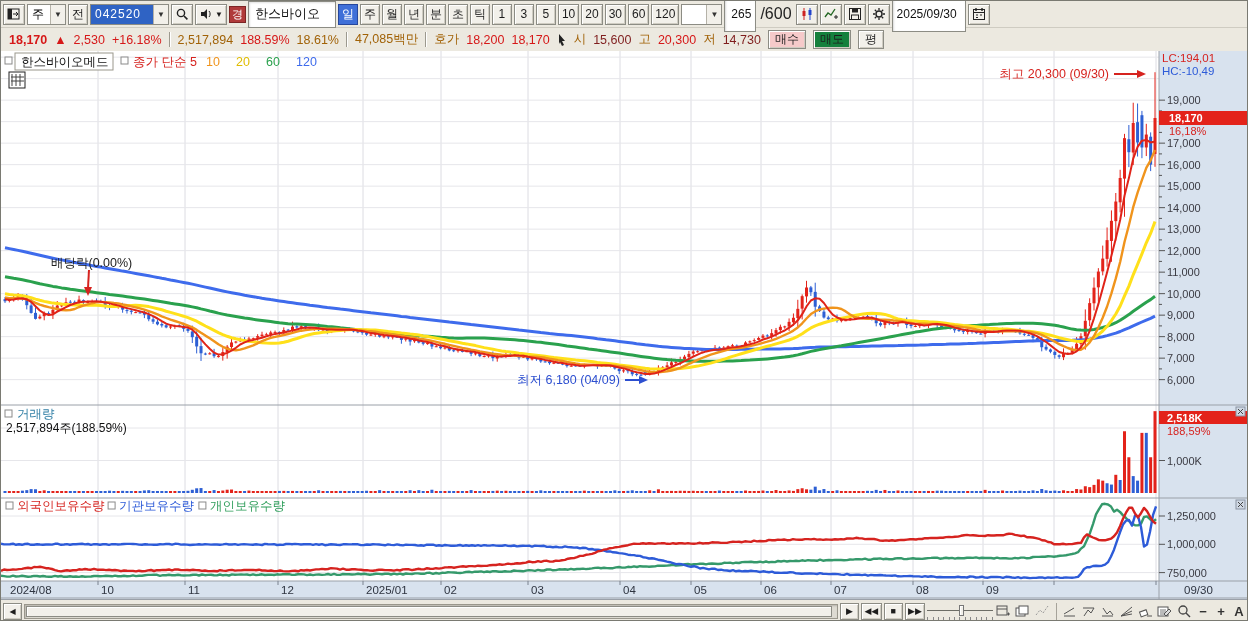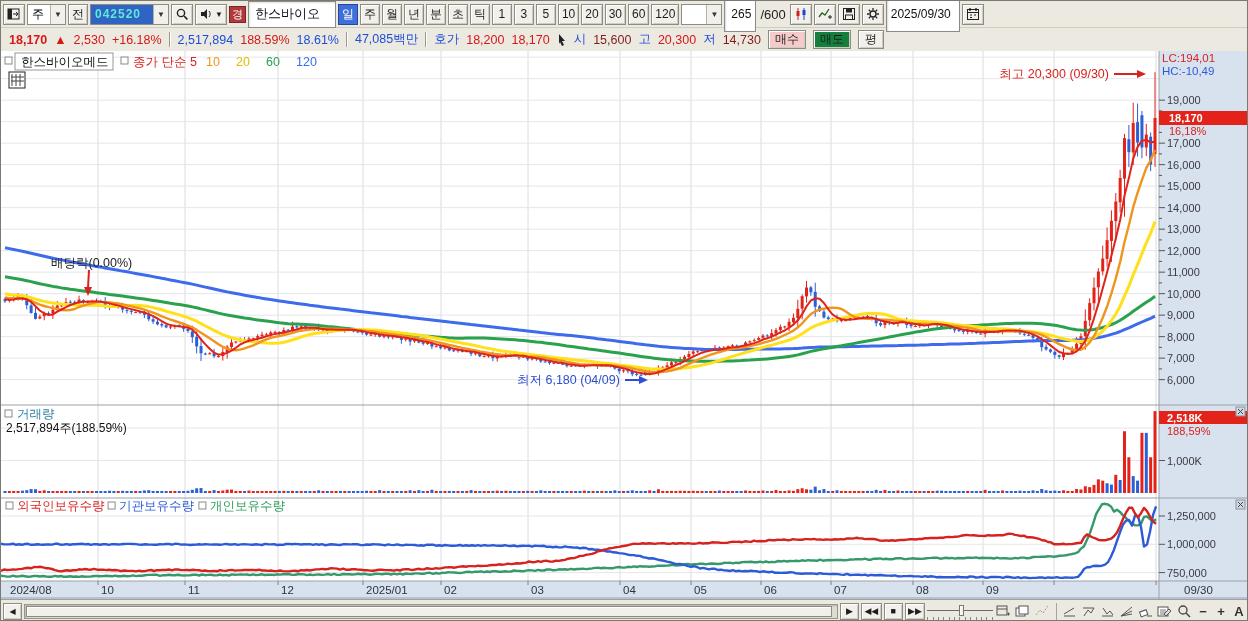--- a/index.html
+++ b/index.html
@@ -5,30 +5,30 @@
   *{box-sizing:border-box;margin:0;padding:0}
   html,body{background:#888}
   .app{position:relative;width:1248px;height:621px;background:#ece9e0;font-family:"Liberation Sans",sans-serif;overflow:hidden;border:1px solid #7a7a72}
   
   .tb1{display:flex;align-items:center;height:27px;padding:0 2px;gap:2px;background:#ece9e0;border-bottom:1px solid #cfccc2}
   .b{display:inline-flex;align-items:center;justify-content:center;height:21px;min-width:20px;padding:0 3px;background:#f2f0ea;border:1px solid #8c8c84;box-shadow:inset 1px 1px 0 #ffffff,inset -1px -1px 0 #cfccc2;font-size:12px;color:#1d1d1d;cursor:default;white-space:nowrap}
   .b.act{background:#3f6fd8;color:#fff;box-shadow:none;border-color:#27479c}
   .combo{display:inline-flex;align-items:stretch;height:21px;border:1px solid #8c8c84;background:#fff}
   .combo .val{display:flex;align-items:center;padding:0 4px;font-size:12px;min-width:22px}
   .combo .arr{width:15px;display:flex;align-items:center;justify-content:center;background:#f2f0ea;border-left:1px solid #b5b2a8;font-size:8px;color:#333}
-  .code .val{background:#2f63c4;color:#5eead4;font-weight:bold;letter-spacing:1px;min-width:62px}
+  .code .val{background:#2f63c4;color:#ffffff;font-weight:normal;letter-spacing:1px;min-width:62px}
   .inp{display:inline-flex;align-items:center;height:36px;background:#fff;border:1px solid #8c8c84;box-shadow:inset 1px 1px 2px rgba(0,0,0,.15);padding:8px 4px;font-size:12px;color:#111}
   .badge{display:inline-flex;align-items:center;justify-content:center;width:17px;height:17px;background:#b03a3a;color:#fff;font-size:11px;border:1px solid #7d2525}
   .namebox{display:inline-flex;align-items:center;height:27px;padding:0 6px;background:#fff;border:1px solid #8c8c84;box-shadow:inset 1px 1px 2px rgba(0,0,0,.12);font-size:13px;color:#111;min-width:88px}
-  .slash{font-size:13px;color:#222;padding:0 2px}
+  .slash{font-size:16px;color:#222;padding:0 2px}
   .ico{width:14px;height:14px;display:block}
   
   .tb2{display:flex;align-items:center;height:23px;padding:0 8px;gap:7px;background:#ece9e0;font-size:12.5px;color:#1b1b1b;white-space:nowrap}
   .tb2 .sep{width:2px;height:15px;border-left:1px solid #9c998e;border-right:1px solid #ffffff}
-  .red{color:#d61818}.blu{color:#7f1d1d}.blk{color:#1d4ed8}
+  .red{color:#d61818}.blu{color:#7f1d1d}.blk{color:#a16207}
   .bold{font-weight:bold}
   .buy{background:#f6caca}.sell{background:#15803d}
   .minib{height:19px;font-size:12px;padding:7px 6px}
   
   .chartarea{position:absolute;left:0;top:50px;width:1248px;height:548px;background:#fff}
   
   .bbar{position:absolute;left:0;top:598px;width:1248px;height:23px;background:#ece9e0;border-top:1px solid #9aa0a8;display:flex;align-items:center;padding:0 2px;gap:2px}
   .track{position:relative;height:15px;flex:0 0 814px;background:#dedbd2;border:1px solid #9a978c;box-shadow:inset 1px 1px 2px rgba(0,0,0,.18)}
   .thumb{position:absolute;left:1px;top:1px;height:11px;width:806px;background:#f2f0ea;border:1px solid #8c8c84;box-shadow:inset 1px 1px 0 #fff}
   .nav{height:17px;min-width:19px;font-size:9px}

